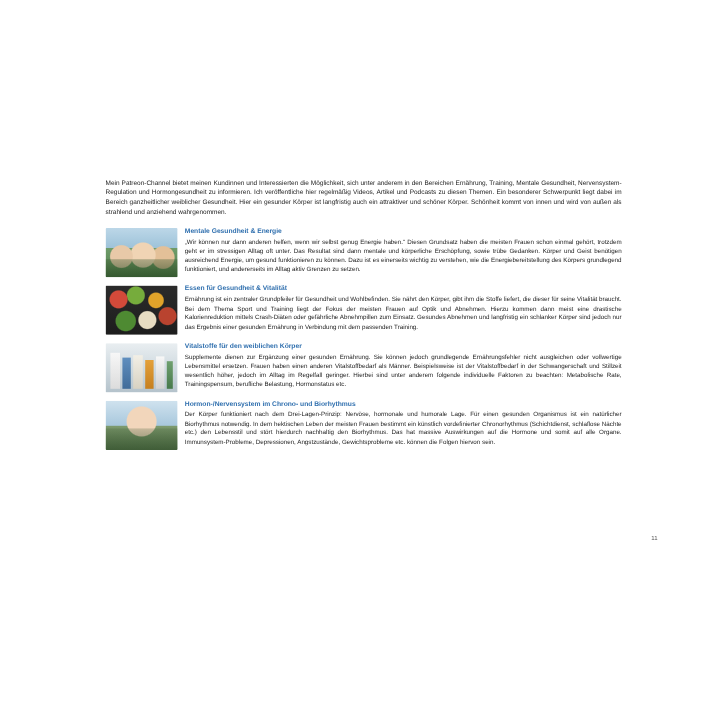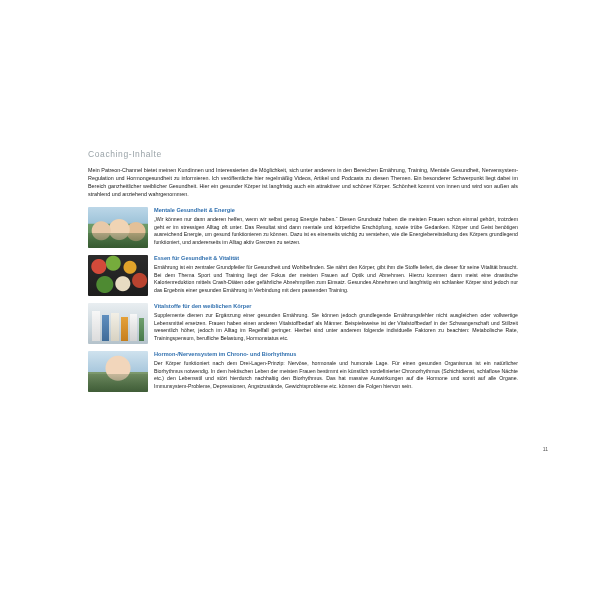--- a/index.html
+++ b/index.html
@@ -146,21 +146,20 @@
     background: linear-gradient(rgba(70,95,60,.25), rgba(45,70,40,.6));
   }
 </style>
 </head>
 <body>
 
 <div id="page">
   <div class="doc-page">
     <div class="doc-inner">
 
-      <h2 class="section-title">Coaching-Inhalte</h2>
 
       <p class="intro">Mein Patreon-Channel bietet meinen Kundinnen und Interessierten die Möglichkeit, sich unter anderem in den Bereichen Ernährung, Training, Mentale Gesundheit, Nervensystem-Regulation und Hormongesundheit zu informieren. Ich veröffentliche hier regelmäßig Videos, Artikel und Podcasts zu diesen Themen. Ein besonderer Schwerpunkt liegt dabei im Bereich ganzheitlicher weiblicher Gesundheit. Hier ein gesunder Körper ist langfristig auch ein attraktiver und schöner Körper. Schönheit kommt von innen und wird von außen als strahlend und anziehend wahrgenommen.</p>
 
       <div class="block">
         <div class="thumb">
           <div class="ph img-women"></div>
         </div>
         <div class="block-body">
           <p class="block-title">Mentale Gesundheit &amp; Energie</p>
           <p class="block-text">„Wir können nur dann anderen helfen, wenn wir selbst genug Energie haben.“ Diesen Grundsatz haben die meisten Frauen schon einmal gehört, trotzdem geht er im stressigen Alltag oft unter. Das Resultat sind dann mentale und körperliche Erschöpfung, sowie trübe Gedanken. Körper und Geist benötigen ausreichend Energie, um gesund funktionieren zu können. Dazu ist es einerseits wichtig zu verstehen, wie die Energiebereitstellung des Körpers grundlegend funktioniert, und andererseits im Alltag aktiv Grenzen zu setzen.</p>

